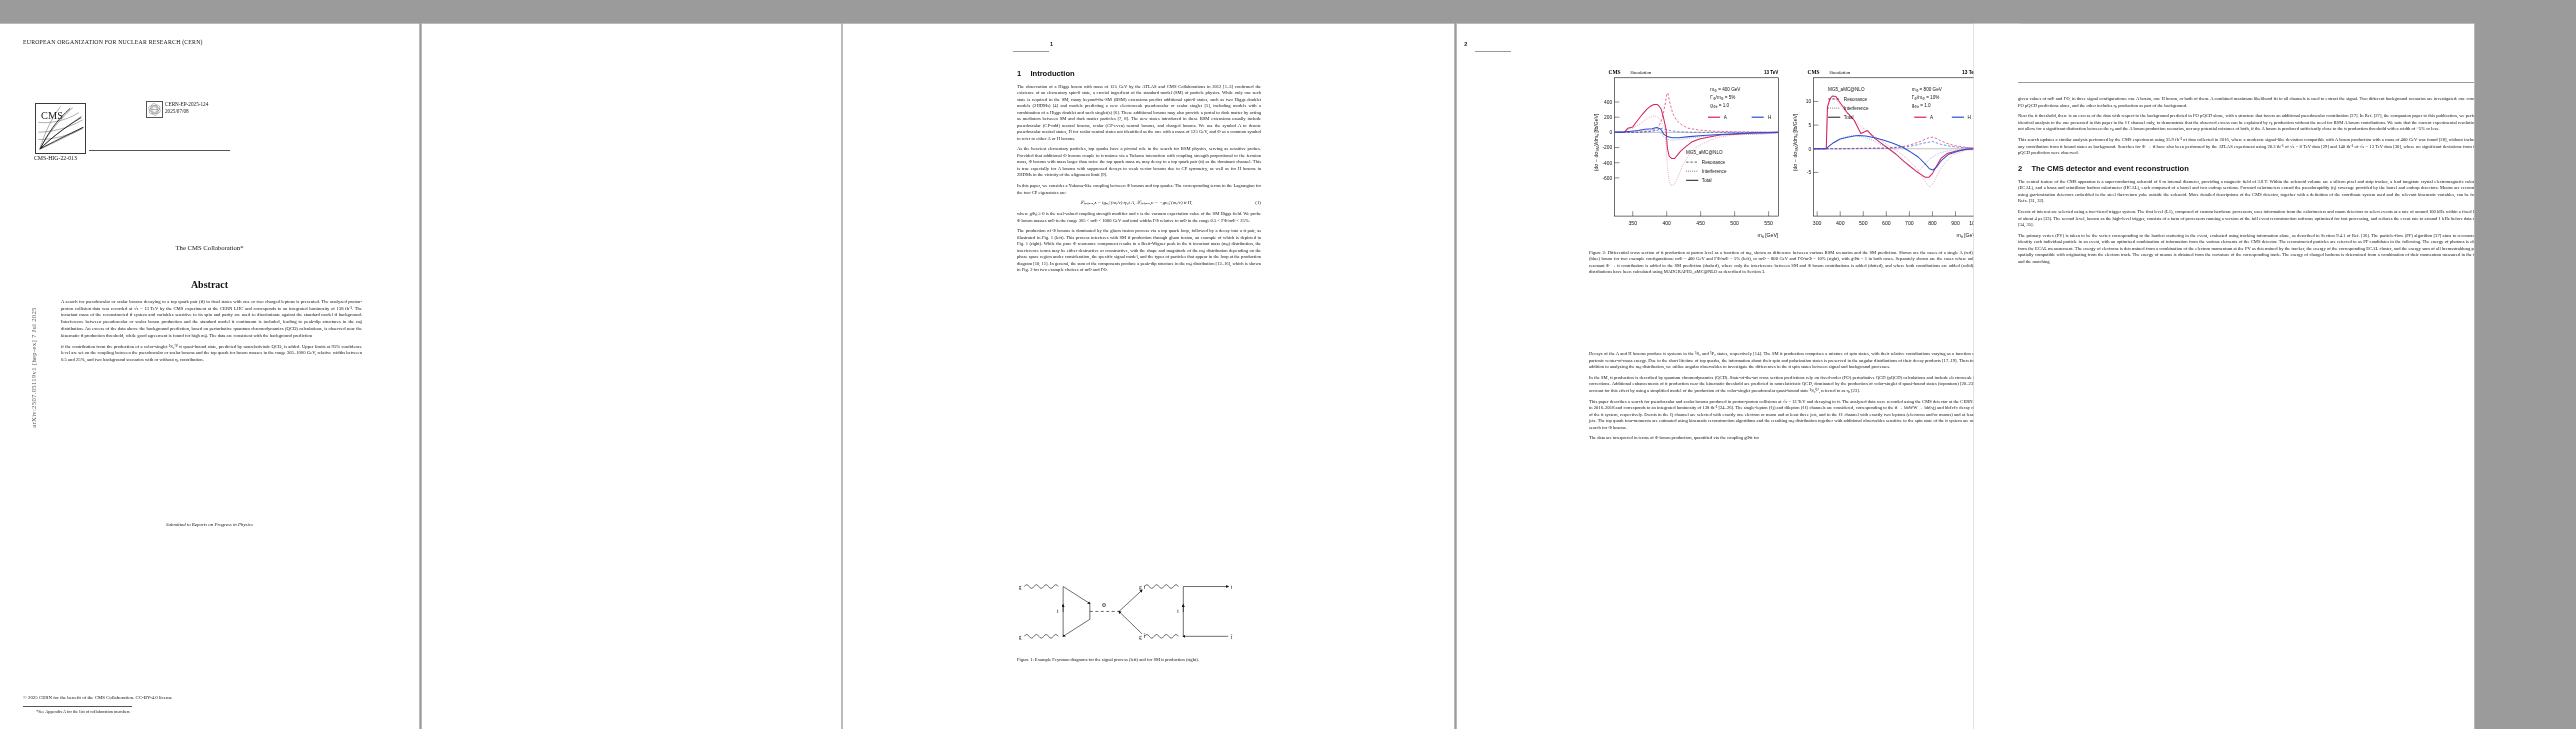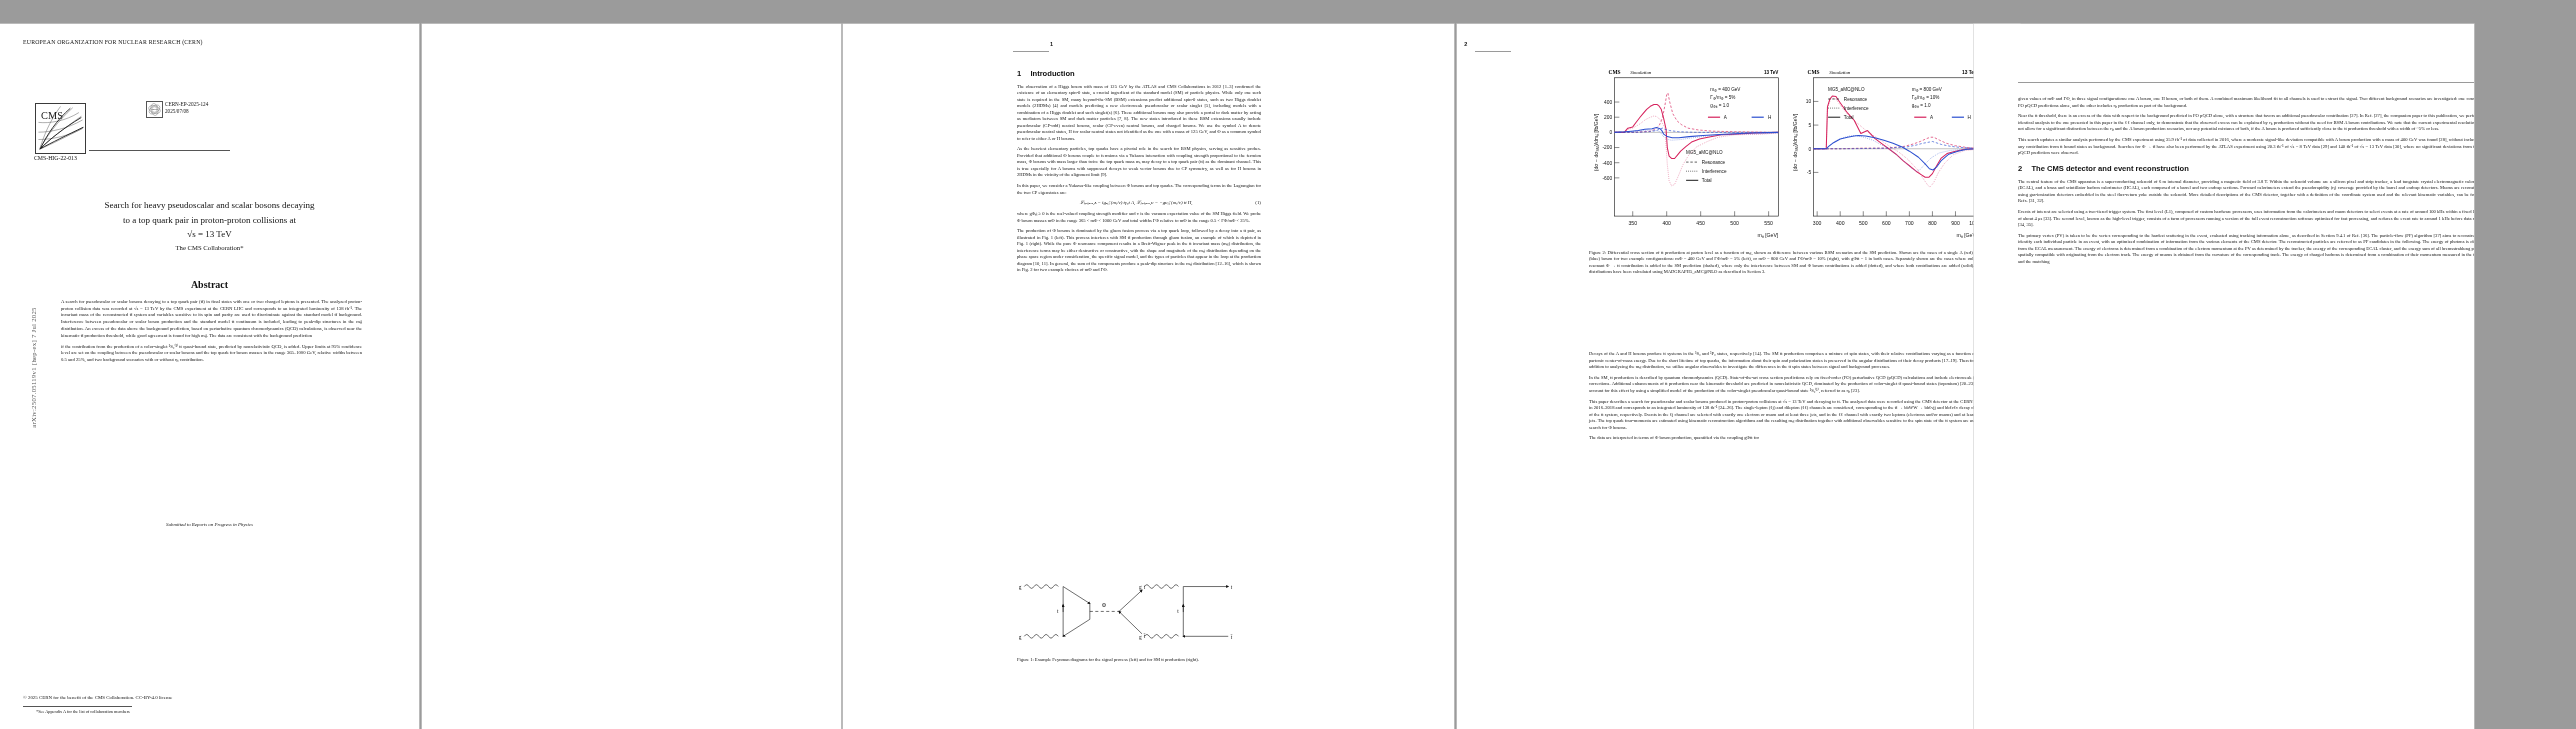--- a/index.html
+++ b/index.html
@@ -97,25 +97,20 @@
         <circle cx="12.5" cy="12.5" r="4.6"></circle>
       </g>
       <text x="12.5" y="14" font-size="3.6" text-anchor="middle" fill="#444" font-family="Liberation Sans, sans-serif">CERN</text>
     </svg>
   </div>
   <div class="cernref">
     <div>CERN-EP-2025-124</div>
     <div>2025/07/08</div>
   </div>
 
-  <div class="ptitle">
-    <div>Search for heavy pseudoscalar and scalar bosons decaying</div>
-    <div>to a top quark pair in proton-proton collisions at</div>
-    <div>√s = 13 TeV</div>
-  </div>
 
   <div class="pauthors">The CMS Collaboration*</div>
   <div class="absh">Abstract</div>
   <div class="abstract">
     <p>A search for pseudoscalar or scalar bosons decaying to a top quark pair (tt̄) in final states with one or two charged leptons is presented. The analyzed proton-proton collision data was recorded at √s = 13 TeV by the CMS experiment at the CERN LHC and corresponds to an integrated luminosity of 138 fb⁻¹. The invariant mass of the reconstructed tt̄ system and variables sensitive to its spin and parity are used to discriminate against the standard model tt̄ background. Interference between pseudoscalar or scalar boson production and the standard model tt̄ continuum is included, leading to peak-dip structures in the mₜₜ̄ distribution. An excess of the data above the background prediction, based on perturbative quantum chromodynamics (QCD) calculations, is observed near the kinematic tt̄ production threshold, while good agreement is found for high mₜₜ̄. The data are consistent with the background prediction</p>
     <p>if the contribution from the production of a color-singlet ¹S₀⁽¹⁾ tt̄ quasi-bound state, predicted by nonrelativistic QCD, is added. Upper limits at 95% confidence level are set on the coupling between the pseudoscalar or scalar bosons and the top quark for boson masses in the range 365–1000 GeV, relative widths between 0.5 and 25%, and two background scenarios with or without ηₜ contribution.</p>
   </div>
   <div class="submitted">Submitted to Reports on Progress in Physics</div>
   <div class="copy">© 2025 CERN for the benefit of the CMS Collaboration. CC-BY-4.0 license</div>
   <div class="footrule"></div>

